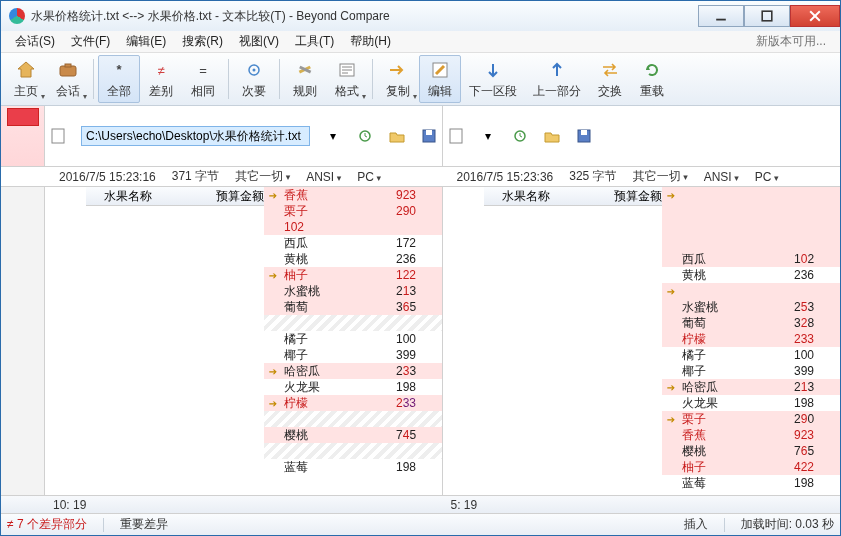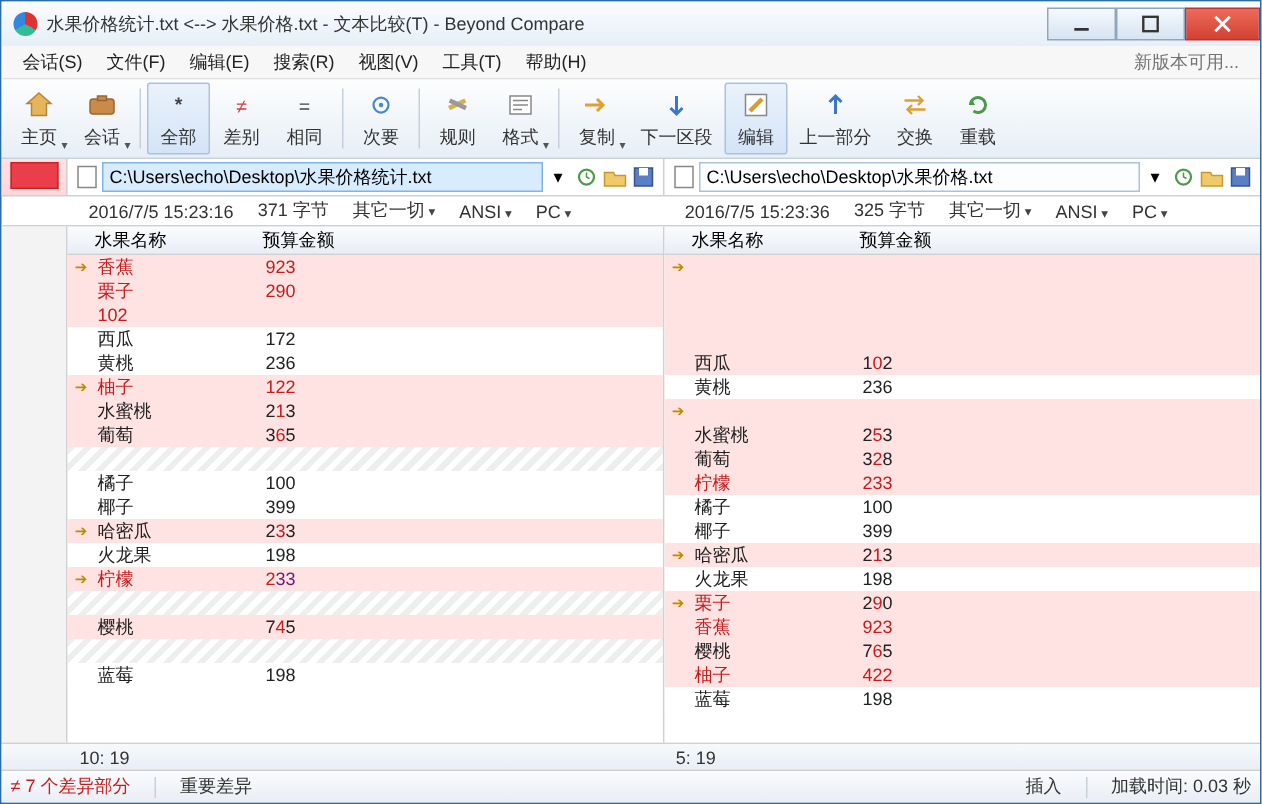--- a/index.html
+++ b/index.html
@@ -26,36 +26,36 @@
 .tbtn .ic { width: 22px; height: 22px; display: flex; align-items: center; justify-content: center; }
 .tbtn .lbl { margin-top: 2px; color: #333; font-size: 12px; }
 .tbtn.sel { border: 1px solid #a9c2de; background: linear-gradient(#eaf2fb,#d4e4f7); border-radius: 2px; }
 .tsep { width: 1px; background: #c6d0da; margin: 4px 4px; }
 .tbtn .drop { position: absolute; bottom: 2px; right: 2px; font-size: 8px; color: #555; }
 
 
 .addr-row { display:flex; border-bottom:1px solid #d0d0d0; }
 .thumbgutter { width:44px; background: linear-gradient(#ffe2e4,#ffd7d9); border-right:1px solid #d0d0d0; display:flex; align-items:flex-start; justify-content:center; padding-top:2px; }
 .thumbgutter .th { width:32px; height:18px; background:#ea3e4a; border:1px solid #c22; }
-.addr { flex:1; display:flex; align-items:center; padding:2px 4px; gap:1px; }
+.addr { flex:1; display:flex; align-items:center; padding:20px 4px; gap:14px; }
 .addr input { flex:1; height:20px; border:1px solid #a9c2de; background:#fbfdff; padding:0 4px; font-size:12px; font-family:inherit; }
 .addr .ai { width:18px; height:18px; display:flex; align-items:center; justify-content:center; }
 .addr.left input { background:#d7ecff; border-color:#7fb4e8; }
 .addr-sep{ width:1px; background:#d0d0d0;}
 
 
 .info-row { display:flex; border-bottom:1px solid #d0d0d0; height:20px; }
 .info-half { flex:1; display:flex; align-items:center; padding:0 8px; gap:4px; color:#333; }
 .info-half .seg { padding:0 6px; }
 .info-half .dd::after{ content:" ▾"; font-size:9px; color:#444;}
 
 
 .panes { flex:1; display:flex; overflow:hidden; }
 .gutterL { width:44px; background:#f3f3f3; border-right:1px solid #d0d0d0; }
-.pane { flex:1; display:flex; flex-direction:column; overflow:hidden; border-right:1px solid #d0d0d0; }
+.pane { flex:1; display:flex; flex-direction:row; overflow:hidden; border-right:1px solid #d0d0d0;margin-left:41px; }
 .pane:last-child{border-right:0;}
 .hdr { background:linear-gradient(#fafcfe,#e9eef5); border-bottom:1px solid #d0d0d0; display:flex; height:19px; align-items:center; padding-left:18px;}
 .hdr .c1 { width:112px;} .hdr .c2{}
 .body { position:relative; flex:1; overflow:auto; background:#fff;}
 .body::-webkit-scrollbar{width:16px;height:16px;}
 .body::-webkit-scrollbar-track{background:#f0f0f0;}
 .body::-webkit-scrollbar-thumb{background:#c6d0da;border:1px solid #a9b6c3;}
 .row { display:flex; height:16px; align-items:center; }
 .row .mk { width:18px; text-align:center; font-size:10px; color:#c38a00; }
 .row .c1 { width:112px; padding-left:2px; white-space:pre;}
@@ -196,40 +196,40 @@
   <div class="tsep"></div>
   <div class="tbtn">
       <div class="ic">
         <svg width="20" height="14">
           <path d="M2 7 L14 7 M10 3 L14 7 L10 11" fill="none" stroke="#e0a030" stroke-width="2"></path>
         </svg>
       </div>
       <div class="lbl">复制</div>
       <span class="drop">▾</span>
     </div>
-  <div class="tbtn">
-      <div class="ic">
-        <svg width="16" height="16">
-          <path d="M8 2 L8 14 M4 10 L8 14 L12 10" fill="none" stroke="#3a78c6" stroke-width="2"></path>
-        </svg>
-      </div>
-      <div class="lbl">下一区段</div>
-    </div>
   <div class="tbtn sel">
       <div class="ic">
         <svg width="18" height="18">
           <rect x="2" y="2" width="14" height="14" fill="#fff" stroke="#888"></rect>
           <path d="M5 13 L13 5" stroke="#d99a30" stroke-width="3"></path>
         </svg>
       </div>
       <div class="lbl">编辑</div>
     </div>
   <div class="tbtn">
       <div class="ic">
         <svg width="16" height="16">
+          <path d="M8 2 L8 14 M4 10 L8 14 L12 10" fill="none" stroke="#3a78c6" stroke-width="2"></path>
+        </svg>
+      </div>
+      <div class="lbl">下一区段</div>
+    </div>
+  <div class="tbtn">
+      <div class="ic">
+        <svg width="16" height="16">
           <path d="M8 14 L8 2 M4 6 L8 2 L12 6" fill="none" stroke="#3a78c6" stroke-width="2"></path>
         </svg>
       </div>
       <div class="lbl">上一部分</div>
     </div>
   <div class="tbtn">
       <div class="ic">
         <svg width="20" height="16">
           <path d="M3 5 L15 5 M12 2 L15 5 L12 8" stroke="#e0a030" stroke-width="1.6" fill="none"></path>
           <path d="M17 11 L5 11 M8 8 L5 11 L8 14" stroke="#e0a030" stroke-width="1.6" fill="none"></path>
@@ -278,21 +278,20 @@
         </svg>
       </div>
   </div>
   <div class="addr-sep"></div>
   <div class="addr">
     <div class="ai">
         <svg width="14" height="16">
           <rect x="1" y="1" width="12" height="14" fill="#fff" stroke="#888"></rect>
         </svg>
       </div>
-    <input value="C:\Users\echo\Desktop\水果价格.txt" style="">
     <div class="ai">▾</div>
     <div class="ai">
         <svg width="14" height="14">
           <circle cx="7" cy="7" r="5" fill="none" stroke="#4a9a4a" stroke-width="1.5"></circle>
           <path d="M7 4v3l2 1" stroke="#4a9a4a" fill="none"></path>
         </svg>
       </div>
     <div class="ai">
         <svg width="16" height="14">
           <path d="M1 4h6l1 2h7v7H1z" fill="#f0c96a" stroke="#c49a30"></path>

